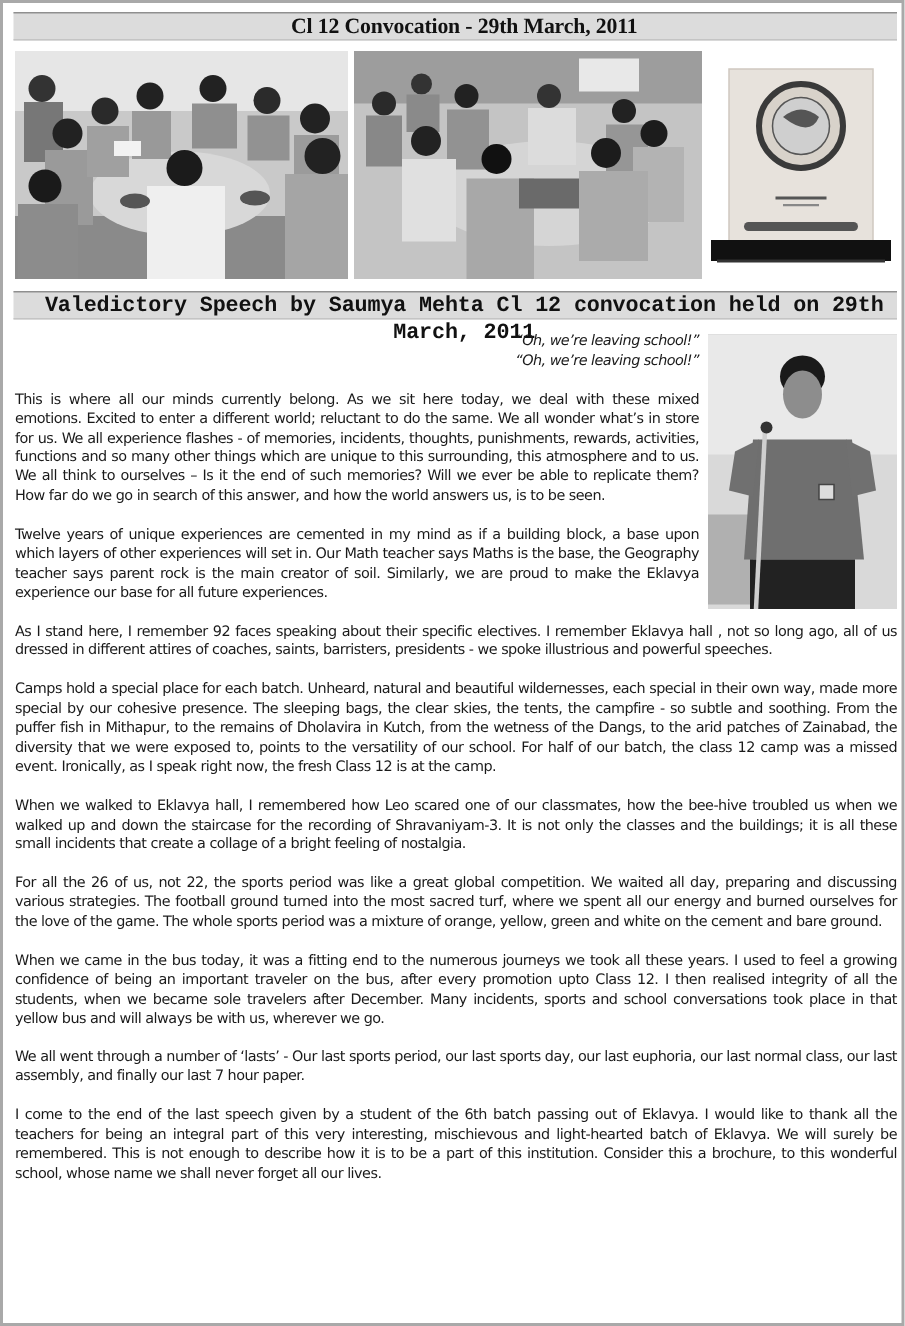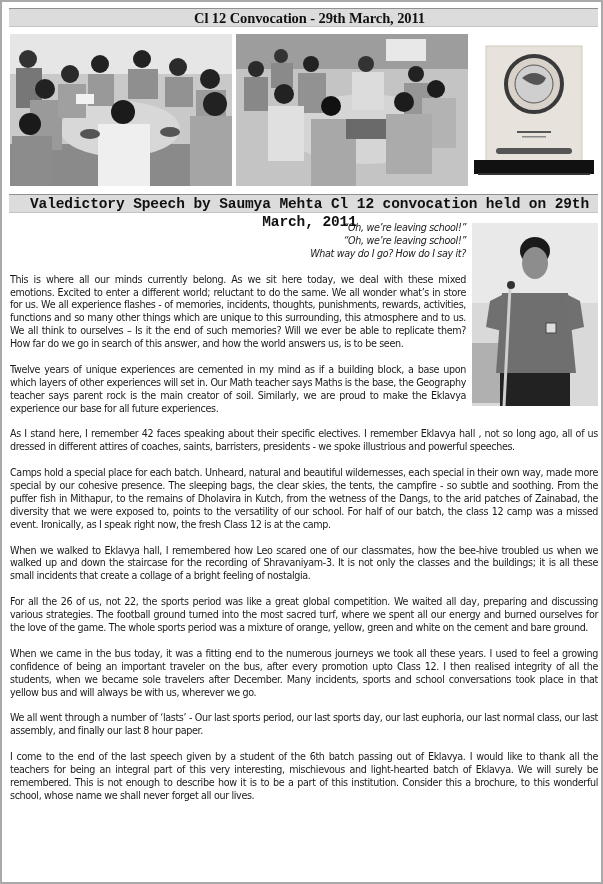--- a/index.html
+++ b/index.html
@@ -133,27 +133,26 @@
       <rect x="28" y="150" width="70" height="33" fill="#222"></rect>
       <line x1="38" y1="64" x2="32" y2="183" stroke="#cfcfcf" stroke-width="3"></line>
       <circle cx="39" cy="62" r="4" fill="#333"></circle>
     </svg>
   </div>
 
   <div class="speech">
     <p class="narrow">
       <span class="poem-line">“Oh, we’re leaving school!”</span>
       <span class="poem-line">“Oh, we’re leaving school!”</span>
-      <span class="poem-line">What way do I go? How do I say it?</span>
     </p>
     <p class="narrow">This is where all our minds currently belong. As we sit here today, we deal with these mixed emotions. Excited to enter a different world; reluctant to do the same. We all wonder what’s in store for us. We all experience flashes - of memories, incidents, thoughts, punishments, rewards, activities, functions and so many other things which are unique to this surrounding, this atmosphere and to us. We all think to ourselves – Is it the end of such memories? Will we ever be able to replicate them? How far do we go in search of this answer, and how the world answers us, is to be seen.</p>
     <p class="narrow">Twelve years of unique experiences are cemented in my mind as if a building block, a base upon which layers of other experiences will set in. Our Math teacher says Maths is the base, the Geography teacher says parent rock is the main creator of soil. Similarly, we are proud to make the Eklavya experience our base for all future experiences.</p>
-    <p>As I stand here, I remember 42 faces speaking about their specific electives. I remember Eklavya hall , not so long ago, all of us dressed in different attires of coaches, saints, barristers, presidents - we spoke illustrious and powerful speeches.</p>
+    <p>As I stand here, I remember 92 faces speaking about their specific electives. I remember Eklavya hall , not so long ago, all of us dressed in different attires of coaches, saints, barristers, presidents - we spoke illustrious and powerful speeches.</p>
     <p>Camps hold a special place for each batch. Unheard, natural and beautiful wildernesses, each special in their own way, made more special by our cohesive presence. The sleeping bags, the clear skies, the tents, the campfire - so subtle and soothing. From the puffer fish in Mithapur, to the remains of Dholavira in Kutch, from the wetness of the Dangs, to the arid patches of Zainabad, the diversity that we were exposed to, points to the versatility of our school. For half of our batch, the class 12 camp was a missed event. Ironically, as I speak right now, the fresh Class 12 is at the camp.</p>
     <p>When we walked to Eklavya hall, I remembered how Leo scared one of our classmates, how the bee-hive troubled us when we walked up and down the staircase for the recording of Shravaniyam-3. It is not only the classes and the buildings; it is all these small incidents that create a collage of a bright feeling of nostalgia.</p>
     <p>For all the 26 of us, not 22, the sports period was like a great global competition. We waited all day, preparing and discussing various strategies. The football ground turned into the most sacred turf, where we spent all our energy and burned ourselves for the love of the game. The whole sports period was a mixture of orange, yellow, green and white on the cement and bare ground.</p>
     <p>When we came in the bus today, it was a fitting end to the numerous journeys we took all these years. I used to feel a growing confidence of being an important traveler on the bus, after every promotion upto Class 12. I then realised integrity of all the students, when we became sole travelers after December. Many incidents, sports and school conversations took place in that yellow bus and will always be with us, wherever we go.</p>
-    <p>We all went through a number of ‘lasts’ - Our last sports period, our last sports day, our last euphoria, our last normal class, our last assembly, and finally our last 8 hour paper.</p>
+    <p>We all went through a number of ‘lasts’ - Our last sports period, our last sports day, our last euphoria, our last normal class, our last assembly, and finally our last 7 hour paper.</p>
     <p>I come to the end of the last speech given by a student of the 6th batch passing out of Eklavya. I would like to thank all the teachers for being an integral part of this very interesting, mischievous and light-hearted batch of Eklavya. We will surely be remembered. This is not enough to describe how it is to be a part of this institution. Consider this a brochure, to this wonderful school, whose name we shall never forget all our lives.</p>
 
   </div>
 
 </div>
 
 </body></html>

